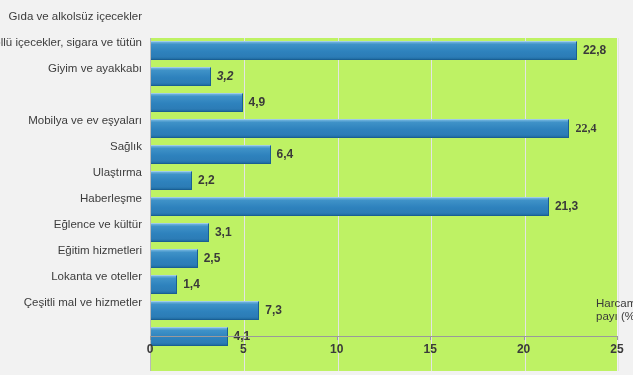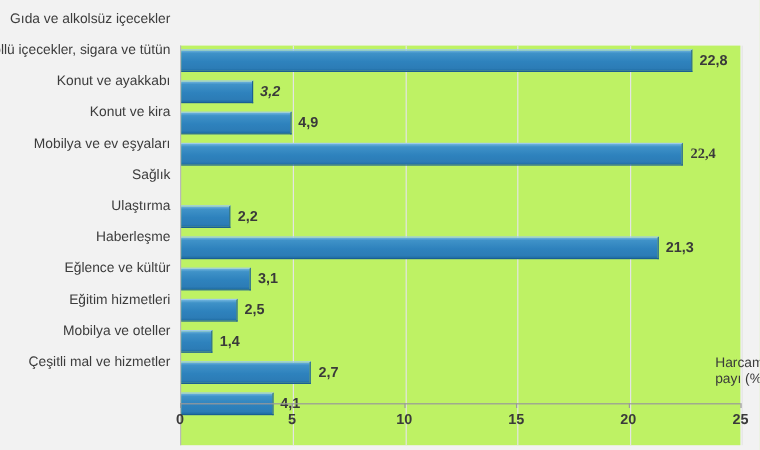--- a/index.html
+++ b/index.html
@@ -137,29 +137,28 @@
   }
 </style>
 </head>
 <body>
 
 <div id="chart-root">
 
   <div id="label-column">
       <div class="label-item" style="top: 0px;">Gıda ve alkolsüz içecekler</div>
       <div class="label-item" style="top: 26px;">Alkollü içecekler, sigara ve tütün</div>
-      <div class="label-item" style="top: 52px;">Konut ve ayakkabı</div>
-      <div class="label-item" style="top: 78px;">Konut ve kira</div>
+      <div class="label-item" style="top: 52px;">Giyim ve ayakkabı</div>
       <div class="label-item" style="top: 104px;">Mobilya ve ev eşyaları</div>
       <div class="label-item" style="top: 130px;">Sağlık</div>
       <div class="label-item" style="top: 156px;">Ulaştırma</div>
       <div class="label-item" style="top: 208px;">Eğlence ve kültür</div>
       <div class="label-item" style="top: 182px;">Haberleşme</div>
       <div class="label-item" style="top: 234px;">Eğitim hizmetleri</div>
-      <div class="label-item" style="top: 260px;">Mobilya ve oteller</div>
+      <div class="label-item" style="top: 260px;">Lokanta ve oteller</div>
       <div class="label-item" style="top: 286px;">Çeşitli mal ve hizmetler</div>
     </div>
 
   <div id="plot-area">
       <div class="gridline" style="left: 93.4px; background: rgb(228, 228, 228);"></div>
       <div class="gridline" style="left: 186.8px; background: rgb(228, 228, 228);"></div>
       <div class="gridline" style="left: 280.2px; background: rgb(228, 228, 228);"></div>
       <div class="gridline" style="left: 373.6px; background: rgb(228, 228, 228);"></div>
       <div class="gridline" style="left: 467px; background: rgb(228, 228, 228);"></div>
       <div class="bar-wrap" style="top: 0px; width: 100%;">
@@ -171,20 +170,24 @@
         <div class="bar-value" style="left: 59.776px; font-style: italic;">3,2</div>
       </div>
       <div class="bar-wrap" style="top: 52px; width: 100%;">
         <div class="bar" style="width: 91.532px;"></div>
         <div class="bar-value" style="left: 91.532px;">4,9</div>
       </div>
       <div class="bar-wrap" style="top: 78px; width: 100%; font-family: Liberation Serif, serif;">
         <div class="bar" style="width: 418.432px;"></div>
         <div class="bar-value" style="left: 418.432px;">22,4</div>
       </div>
+      <div class="bar-wrap" style="top: 104px; width: 100%;">
+        <div class="bar" style="width: 119.552px;"></div>
+        <div class="bar-value" style="left: 119.552px;">6,4</div>
+      </div>
       <div class="bar-wrap" style="top: 130px; width: 100%;">
         <div class="bar" style="width: 41.096px;"></div>
         <div class="bar-value" style="left: 41.096px;">2,2</div>
       </div>
       <div class="bar-wrap" style="top: 156px; width: 100%;">
         <div class="bar" style="width: 397.884px;"></div>
         <div class="bar-value" style="left: 397.884px;">21,3</div>
       </div>
       <div class="bar-wrap" style="top: 182px; width: 100%;">
         <div class="bar" style="width: 57.908px;"></div>
@@ -193,21 +196,21 @@
       <div class="bar-wrap" style="top: 208px; width: 100%; text-align: center;">
         <div class="bar" style="width: 46.7px;"></div>
         <div class="bar-value" style="left: 46.7px;">2,5</div>
       </div>
       <div class="bar-wrap" style="top: 234px; width: 100%;">
         <div class="bar" style="width: 26.152px;"></div>
         <div class="bar-value" style="left: 26.152px;">1,4</div>
       </div>
       <div class="bar-wrap" style="top: 260px; width: 100%;">
         <div class="bar" style="width: 108.344px;"></div>
-        <div class="bar-value" style="left: 108.344px;">2,7</div>
+        <div class="bar-value" style="left: 108.344px;">7,3</div>
       </div>
       <div class="bar-wrap" style="top: 286px; width: 100%;">
         <div class="bar" style="width: 76.588px;"></div>
         <div class="bar-value" style="left: 76.588px;">4,1</div>
       </div>
     </div>
 
   <div id="x-axis-line"></div>
 
   <div id="axis-caption">

